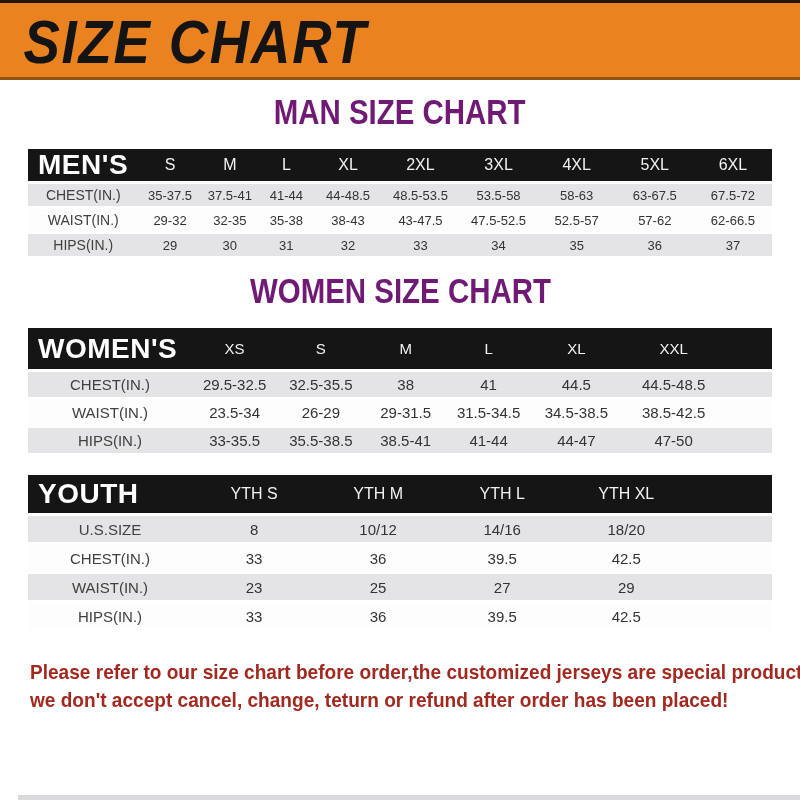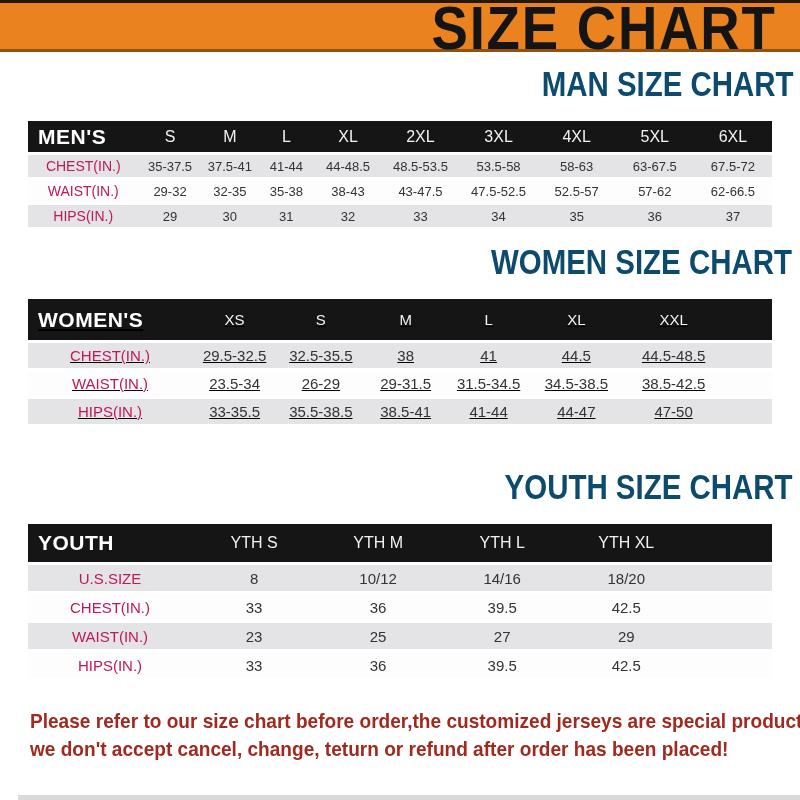--- a/index.html
+++ b/index.html
@@ -13,71 +13,71 @@
   html,body{margin:0;padding:0;}
   body{
     width:800px;height:800px;
     background:#ffffff;
     font-family:"Liberation Sans", sans-serif;
     position:relative;
     overflow:hidden;
   }
   
   .banner{
-    height:52px;
+    height:80px;
     background:var(--orange);
     border-top:3px solid #241703;
     box-shadow:inset 0 -3px 0 rgba(70,40,5,.55);
     box-sizing:border-box;
-    display:flex;align-items:center;justify-content:flex-end;
+    display:flex;align-items:center;justify-content:flex-start;font-style:italic;
   }
   .banner-title{
     font-size:62px;font-weight:900;color:#141414;
     letter-spacing:2px;line-height:1;
     display:inline-block;transform:scale(.88,1.0);transform-origin:center;
     white-space:nowrap;
   }
   
   h2{
-    margin:0;text-align:right;
-    font-size:31px;font-weight:900;color:#0c4a6e;
+    margin:0;text-align:center;
+    font-size:31px;font-weight:900;color:#701a75;
     line-height:34px;letter-spacing:0;
   }
   h2 .cond{display:inline-block;transform:scale(.95,1.12);transform-origin:center;white-space:nowrap;}
   .h-man{margin-top:16px;}
   .h-women{margin-top:16px;}
   .h-youth{margin-top:44px;}
   
   table.size-table{
     width:744px;margin:16px auto 0 auto;
     border-collapse:separate;border-spacing:0 3px;
     table-layout:fixed;
   }
-  .tbl-women{margin-top:19px;text-decoration:underline;}
+  .tbl-women{margin-top:19px;}
   .tbl-youth{margin-top:14px;}
   .size-table th{
     background:var(--band);
     color:#F2F2F2;font-weight:400;font-size:16px;
     text-align:center;padding:0;overflow:hidden;white-space:nowrap;
   }
   .size-table th.corner{
     text-align:left;padding-left:10px;
-    font-weight:800;font-size:21px;color:#ffffff;letter-spacing:.5px;
+    font-weight:800;font-size:28px;color:#ffffff;letter-spacing:.5px;
   }
   .tbl-men th{height:31px;}
   .tbl-women th{height:41px;font-size:15px;}
   .tbl-youth th{height:38px;}
   .size-table td{
     text-align:center;color:var(--cell-text);
     padding:0;overflow:hidden;white-space:nowrap;
   }
   .tbl-men td{height:22px;font-size:13px;}
   .tbl-women td{height:25px;font-size:15px;}
   .tbl-youth td{height:26px;font-size:15px;}
-  .size-table td.row-label{color:#be185d;}
+  .size-table td.row-label{color:#404040;}
   .tbl-men td.row-label{font-size:14px;}
   .size-table tbody tr:nth-child(odd) td{background:var(--row-gray);}
   .size-table tbody tr:nth-child(even) td{background:var(--row-white);}
   
   .tbl-men th:nth-child(1){width:13.7%}
   .tbl-men th:nth-child(2){width:8.6%}
   .tbl-men th:nth-child(3){width:7.7%}
   .tbl-men th:nth-child(4){width:7.7%}
   .tbl-men th:nth-child(5){width:9.1%}
   .tbl-men th:nth-child(n+6){width:10.64%}
@@ -220,23 +220,20 @@
           <td>41-44</td>
           <td>44-47</td>
           <td>47-50</td>
           <td></td>
         </tr>
       </tbody>
     </table>
 </section>
 
 <section>
-  <h2 class="h-youth">
-    <span class="cond">YOUTH SIZE CHART</span>
-  </h2>
   <table class="size-table tbl-youth">
       <thead>
         <tr>
           <th class="corner">YOUTH</th>
           <th>YTH S</th>
           <th>YTH M</th>
           <th>YTH L</th>
           <th>YTH XL</th>
           <th></th>
         </tr>

